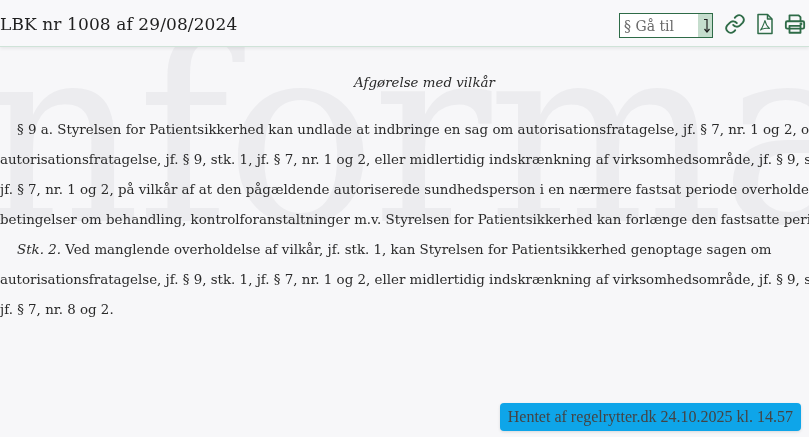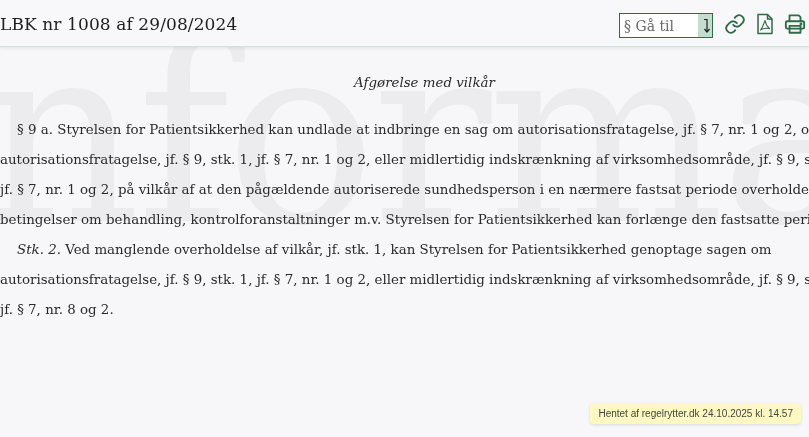--- a/index.html
+++ b/index.html
@@ -113,26 +113,26 @@
       white-space: normal;
     }
     .para .line { display: block; white-space: nowrap; }
     .para .line + .line { text-indent: 0; }
     .para .first { text-indent: 17px; }
     .stk-label { font-style: italic; }
     .footer-note {
       position: absolute;
       right: 8px;
       top: 403px;
-      background: #fef9c3;
+      background: #0ea5e9;
       box-shadow: 0 1px 3px rgba(0,0,0,0.12);
       border-radius: 4px;
       padding: 5px 8px;
-      font-family: Liberation Sans, sans-serif;
-      font-size: 10px;
+      font-family: Liberation Serif, serif;
+      font-size: 16px;
       color: #444;
       z-index: 3;
       white-space: nowrap;
     }
   </style>
 </head>
 <body>
 
 <div class="watermark">nformation</div>
 

